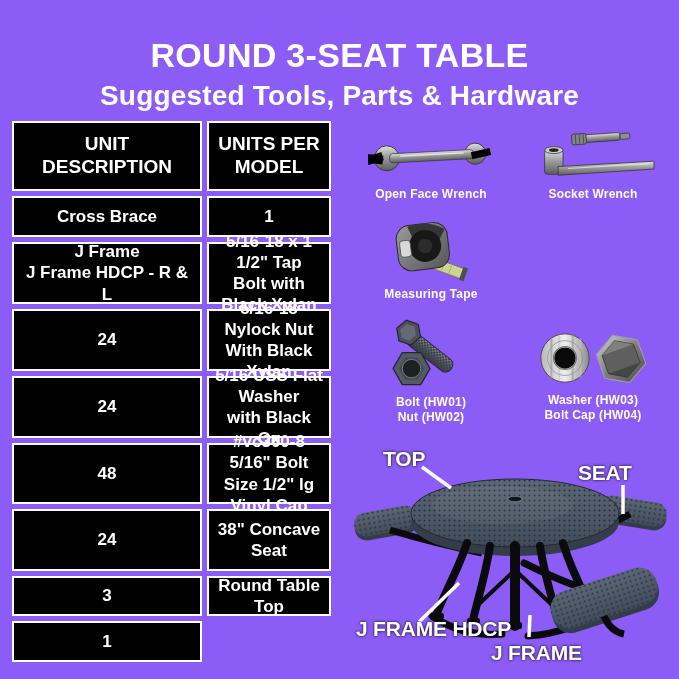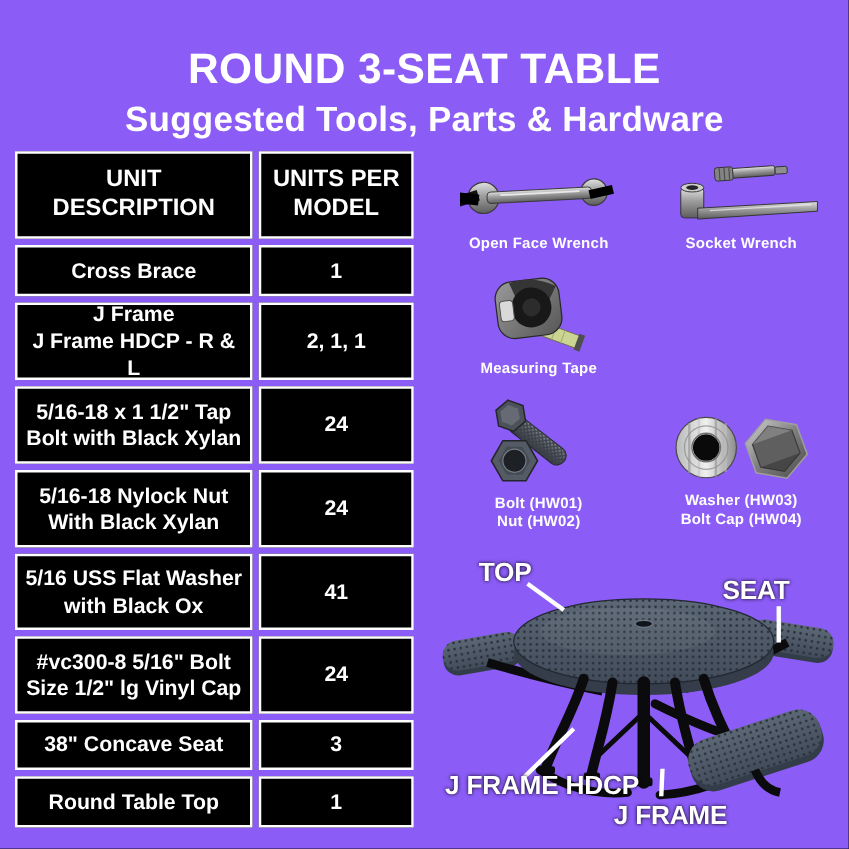--- a/index.html
+++ b/index.html
@@ -91,30 +91,29 @@
 
   <div class="parts-table">
     <div class="cell hdr">UNIT DESCRIPTION</div>
     <div class="cell hdr">UNITS PER
 MODEL</div>
 
     <div class="cell">Cross Brace</div>
     <div class="cell">1</div>
     <div class="cell">J Frame
 J Frame HDCP - R &amp; L</div>
-    <div class="cell">2, 1, 1</div>
     <div class="cell">5/16-18 x 1 1/2" Tap
 Bolt with Black Xylan</div>
     <div class="cell">24</div>
     <div class="cell">5/16-18 Nylock Nut
 With Black Xylan</div>
     <div class="cell">24</div>
     <div class="cell">5/16 USS Flat Washer
 with Black Ox</div>
-    <div class="cell">41</div>
+    <div class="cell">48</div>
     <div class="cell">#vc300-8 5/16" Bolt
 Size 1/2" lg Vinyl Cap</div>
     <div class="cell">24</div>
     <div class="cell">38" Concave Seat</div>
     <div class="cell">3</div>
     <div class="cell">Round Table Top</div>
     <div class="cell">1</div>
   </div>
 
   <div class="tool" style="left:351px;top:130px">

